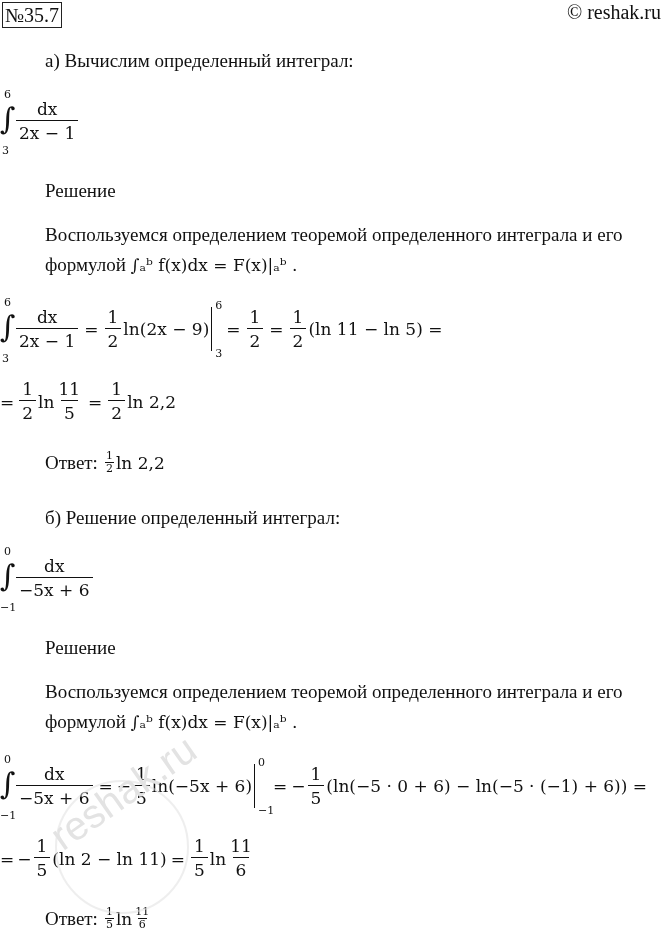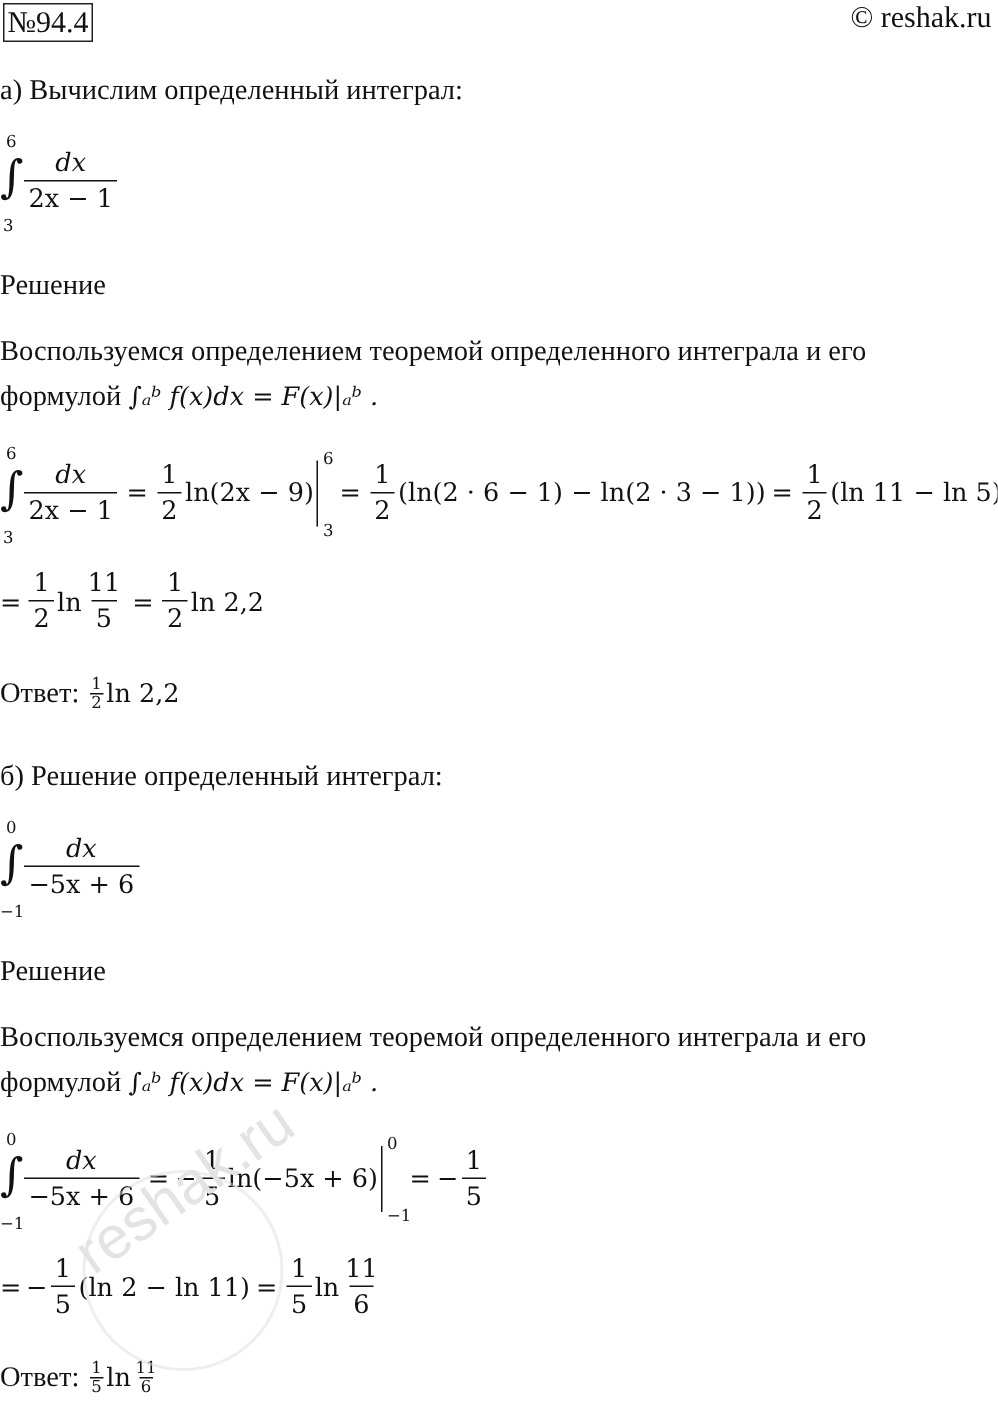--- a/index.html
+++ b/index.html
@@ -1,39 +1,39 @@
 <!DOCTYPE html>
 <html><head>
 <meta charset="utf-8">
 <style>
   html,body{margin:0;padding:0;background:#fff;}
   body{width:665px;height:941px;position:relative;overflow:hidden;color:#111;
        font-family:"Liberation Serif","DejaVu Serif",serif;}
   .abs{position:absolute;white-space:nowrap;}
-  .txt{font-size:19px;line-height:22px;}
+  .txt{font-size:19px;line-height:22px;padding-left:45px;}
   .num-box{left:2px;top:2px;border:1.5px solid #222;padding:0 2px;font-size:20px;line-height:24px;}
   .copy{right:4px;top:1px;font-size:20px;}
   .m{font-family:"DejaVu Serif","Liberation Serif",serif;font-size:17px;}
-  .i{font-style:italic;}
+  .i{}
   .frac{display:inline-flex;flex-direction:column;align-items:center;vertical-align:middle;margin:0 2px;}
   .frac .n{padding:0 2px;line-height:22px;}
   .frac .d{border-top:1.3px solid #111;padding:0 3px;line-height:24px;}
   .frac.sm{font-size:11px;}
   .frac.sm .n,.frac.sm .d{line-height:12px;padding:0 1px;}
   .int{font-size:30px;font-family:"DejaVu Serif",serif;line-height:30px;}
   .lim{font-size:11px;}
   .bar{display:inline-block;border-left:1.5px solid #111;height:44px;vertical-align:middle;margin-left:2px;position:relative;}
   .expr{display:flex;align-items:center;}
   .wm{left:55px;top:780px;width:130px;height:130px;border:2px solid #ddd;border-radius:50%;opacity:.5;}
   .wmtxt{left:40px;top:770px;font-size:40px;color:#e3e3e3;transform:rotate(-35deg);font-family:"Liberation Sans",sans-serif;}
 </style>
 </head>
 <body>
 
-<div class="abs num-box">№94.4</div>
+<div class="abs num-box">№35.7</div>
 <div class="abs copy">© reshak.ru</div>
 
 <div class="abs txt" style="left:0;top:50px">а) Вычислим определенный интеграл:</div>
 
 <div class="abs m expr" style="left:0;top:88px">
   <div style="position:relative;width:14px;height:66px">
     <span class="abs lim" style="left:4px;top:0">6</span>
     <span class="abs int" style="left:0;top:16px">∫</span>
     <span class="abs lim" style="left:2px;top:56px">3</span>
   </div>
@@ -67,21 +67,20 @@
   <span>ln(2x − 9)</span>
   <span class="bar">
       <span class="abs lim" style="left:3px;top:-8px">6</span>
       <span class="abs lim" style="left:3px;top:40px">3</span>
     </span>
   <span style="margin:0 4px 0 14px">=</span>
   <span class="frac">
       <span class="n">1</span>
       <span class="d">2</span>
     </span>
-  <span>(ln(2 · 6 − 1) − ln(2 · 3 − 1))</span>
   <span style="margin:0 4px">=</span>
   <span class="frac">
       <span class="n">1</span>
       <span class="d">2</span>
     </span>
   <span>(ln 11 − ln 5) =</span>
 </div>
 
 <div class="abs m expr" style="left:0;top:378px">
   <span style="margin-right:3px">=</span>
@@ -151,20 +150,21 @@
   <span class="bar">
       <span class="abs lim" style="left:3px;top:-8px">0</span>
       <span class="abs lim" style="left:3px;top:40px">−1</span>
     </span>
   <span style="margin:0 4px 0 18px">=</span>
   <span>−</span>
   <span class="frac">
       <span class="n">1</span>
       <span class="d">5</span>
     </span>
+  <span>(ln(−5 · 0 + 6) − ln(−5 · (−1) + 6)) =</span>
 </div>
 
 <div class="abs m expr" style="left:0;top:835px">
   <span style="margin-right:3px">=</span>
   <span>−</span>
   <span class="frac">
       <span class="n">1</span>
       <span class="d">5</span>
     </span>
   <span>(ln 2 − ln 11)</span>

